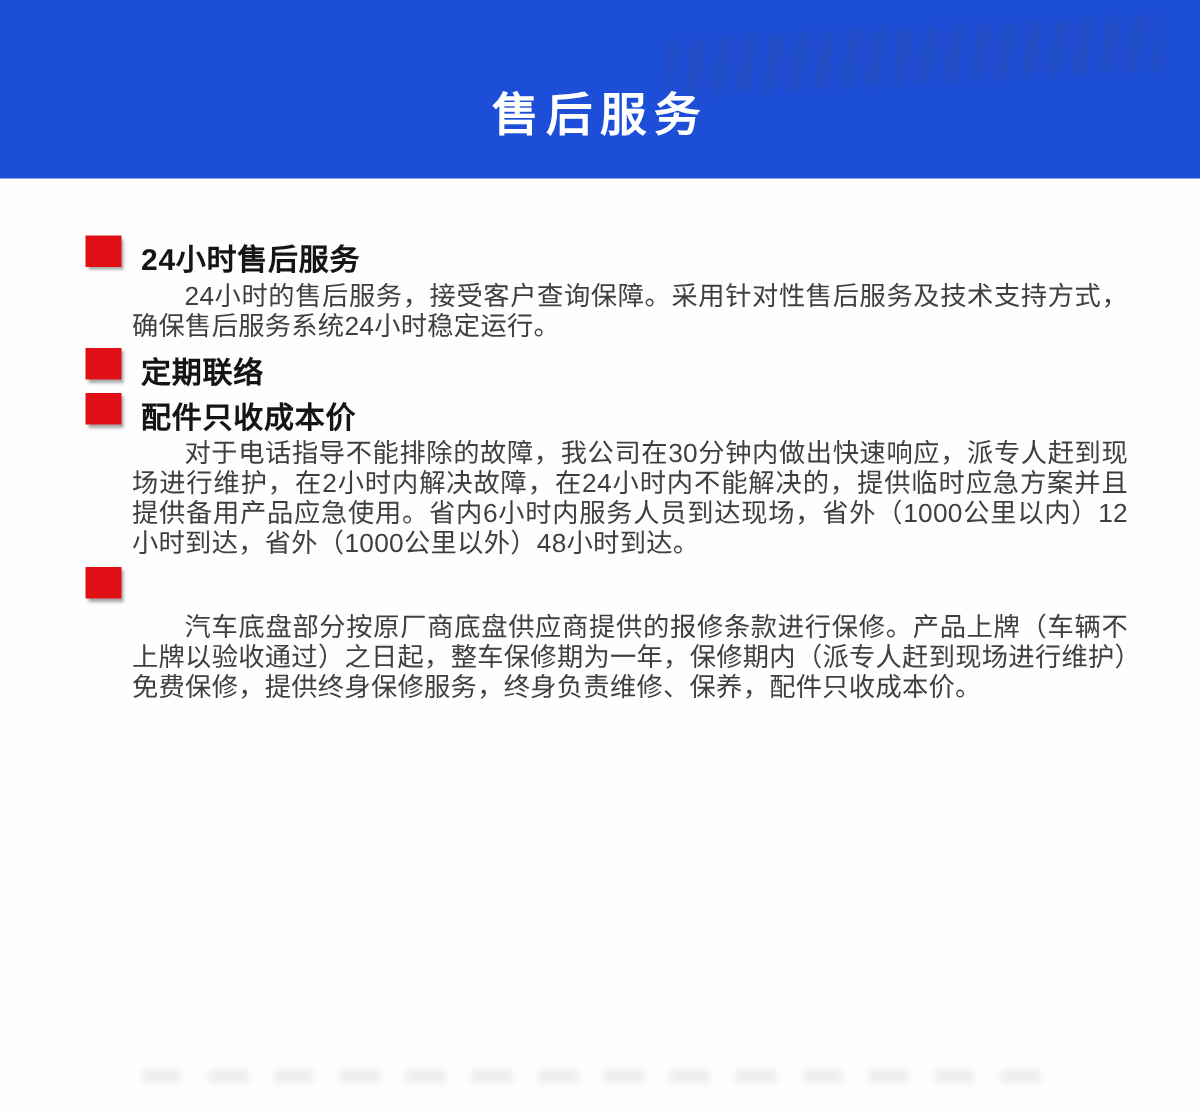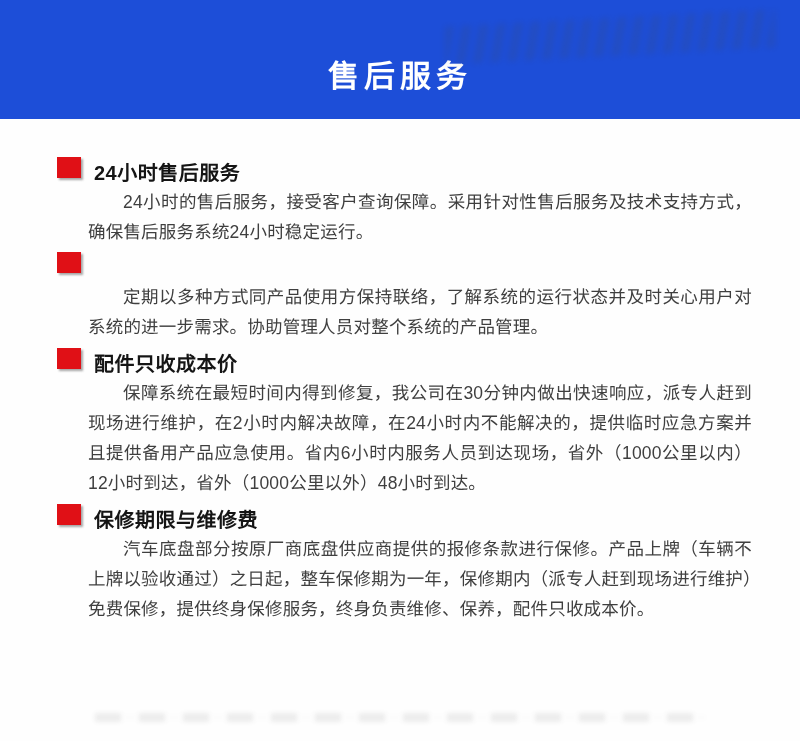--- a/index.html
+++ b/index.html
@@ -78,21 +78,21 @@
     font-size: 20px;
     font-weight: bold;
     color: #151515;
     letter-spacing: 0.5px;
     white-space: nowrap;
   }
   .svc-par {
     margin: 6px 0 0 31px;
     width: 664px;
     font-size: 17.5px;
-    line-height: 30px;
+    line-height: 20px;
     color: #3f3f3f;
     text-indent: 2em;
     text-align: justify;
     letter-spacing: 0.2px;
   }
   .svc-par + .svc-par { margin-top: 4px; }
 
   
   .bottom-watermark {
     position: absolute;
@@ -125,35 +125,34 @@
     <div class="head-row">
       <span class="bullet" style="background: rgb(224, 16, 22);"></span>
       <span class="head-text">24小时售后服务</span>
     </div>
   <p class="svc-par">24小时的售后服务，接受客户查询保障。采用针对性售后服务及技术支持方式，确保售后服务系统24小时稳定运行。</p>
       </div>
 
   <div class="svc-section s2">
     <div class="head-row">
       <span class="bullet" style="background: rgb(224, 16, 22);"></span>
+      <span class="head-text">定期联络</span>
     </div>
-  <p class="svc-par">定期以多种方式同产品使用方保持联络，了解系统的运行状态并及时关心用户对系统的进一步需求。协助管理人员对整个系统的产品管理。</p>
       </div>
 
   <div class="svc-section s3">
     <div class="head-row">
       <span class="bullet" style="background: rgb(224, 16, 22);"></span>
       <span class="head-text">配件只收成本价</span>
     </div>
-        <p class="svc-par">保障系统在最短时间内得到修复，我公司在30分钟内做出快速响应，派专人赶到现场进行维护，在2小时内解决故障，在24小时内不能解决的，提供临时应急方案并且提供备用产品应急使用。省内6小时内服务人员到达现场，省外（1000公里以内）12小时到达，省外（1000公里以外）48小时到达。</p>
+        <p class="svc-par">对于电话指导不能排除的故障，我公司在30分钟内做出快速响应，派专人赶到现场进行维护，在2小时内解决故障，在24小时内不能解决的，提供临时应急方案并且提供备用产品应急使用。省内6小时内服务人员到达现场，省外（1000公里以内）12小时到达，省外（1000公里以外）48小时到达。</p>
       </div>
 
   <div class="svc-section s4">
     <div class="head-row">
       <span class="bullet" style="background: rgb(224, 16, 22);"></span>
-      <span class="head-text">保修期限与维修费</span>
     </div>
   <p class="svc-par">汽车底盘部分按原厂商底盘供应商提供的报修条款进行保修。产品上牌（车辆不上牌以验收通过）之日起，整车保修期为一年，保修期内（派专人赶到现场进行维护）免费保修，提供终身保修服务，终身负责维修、保养，配件只收成本价。</p>
       </div>
 </div>
 
   <div class="bottom-watermark"></div>
 </div>
 
 </body></html>

